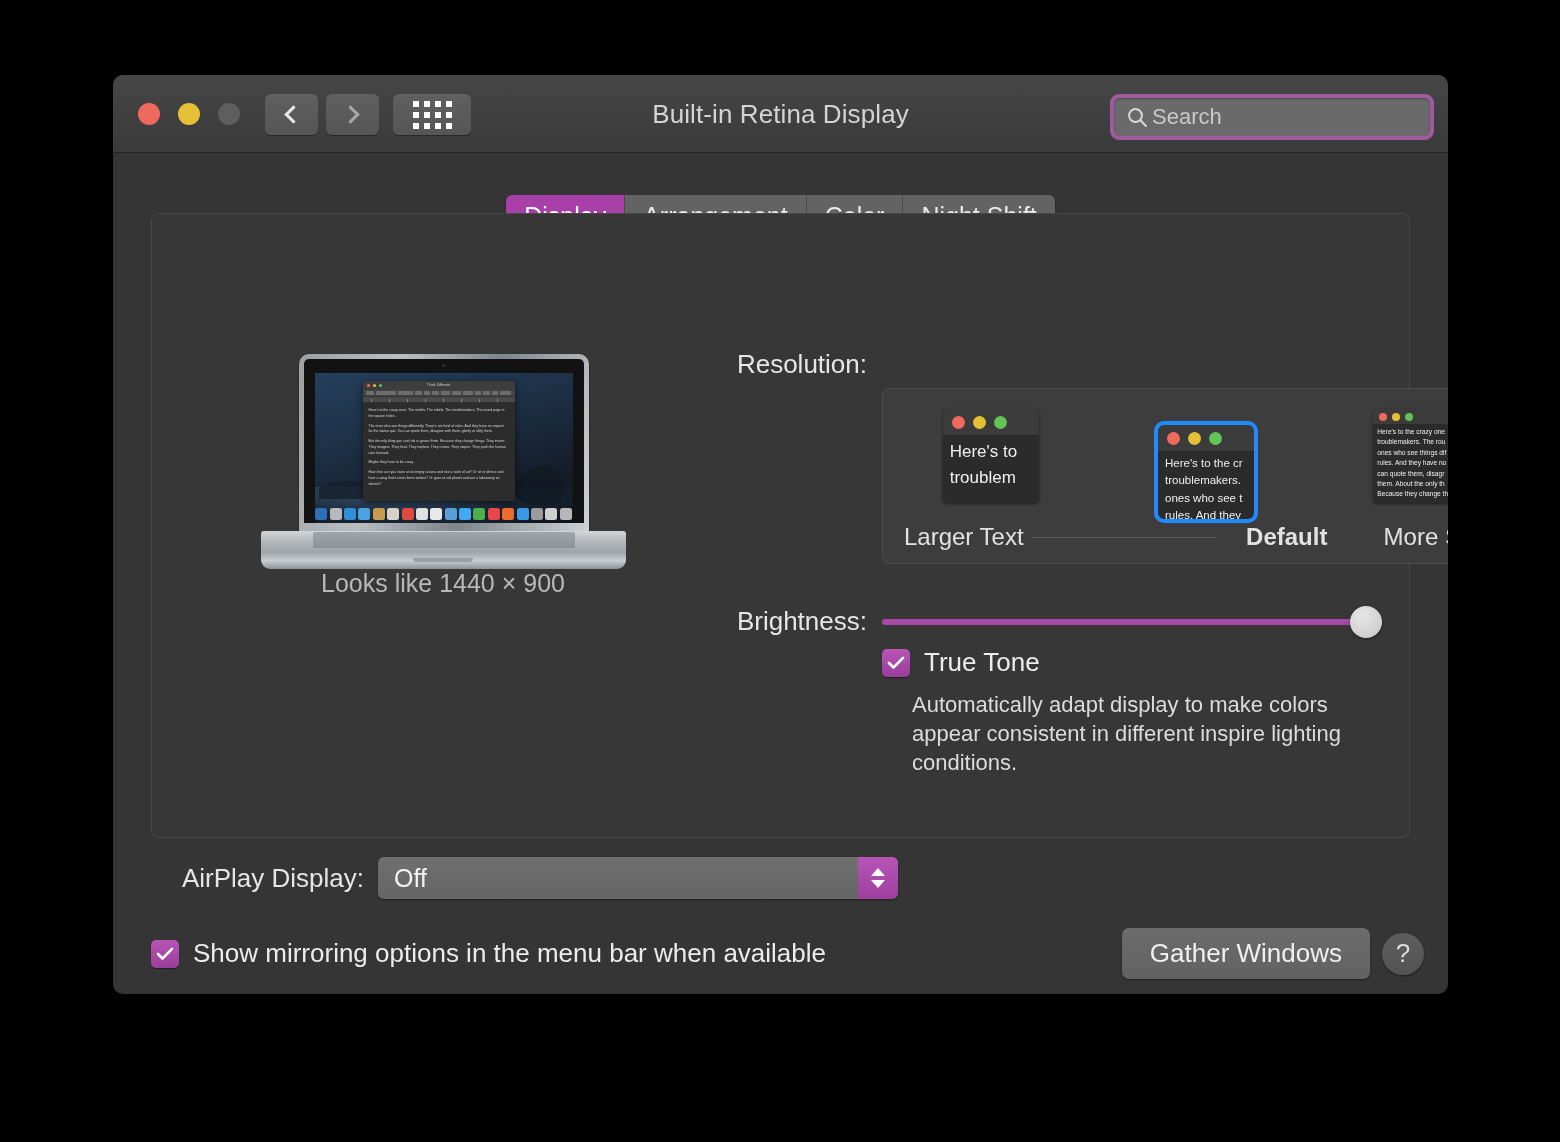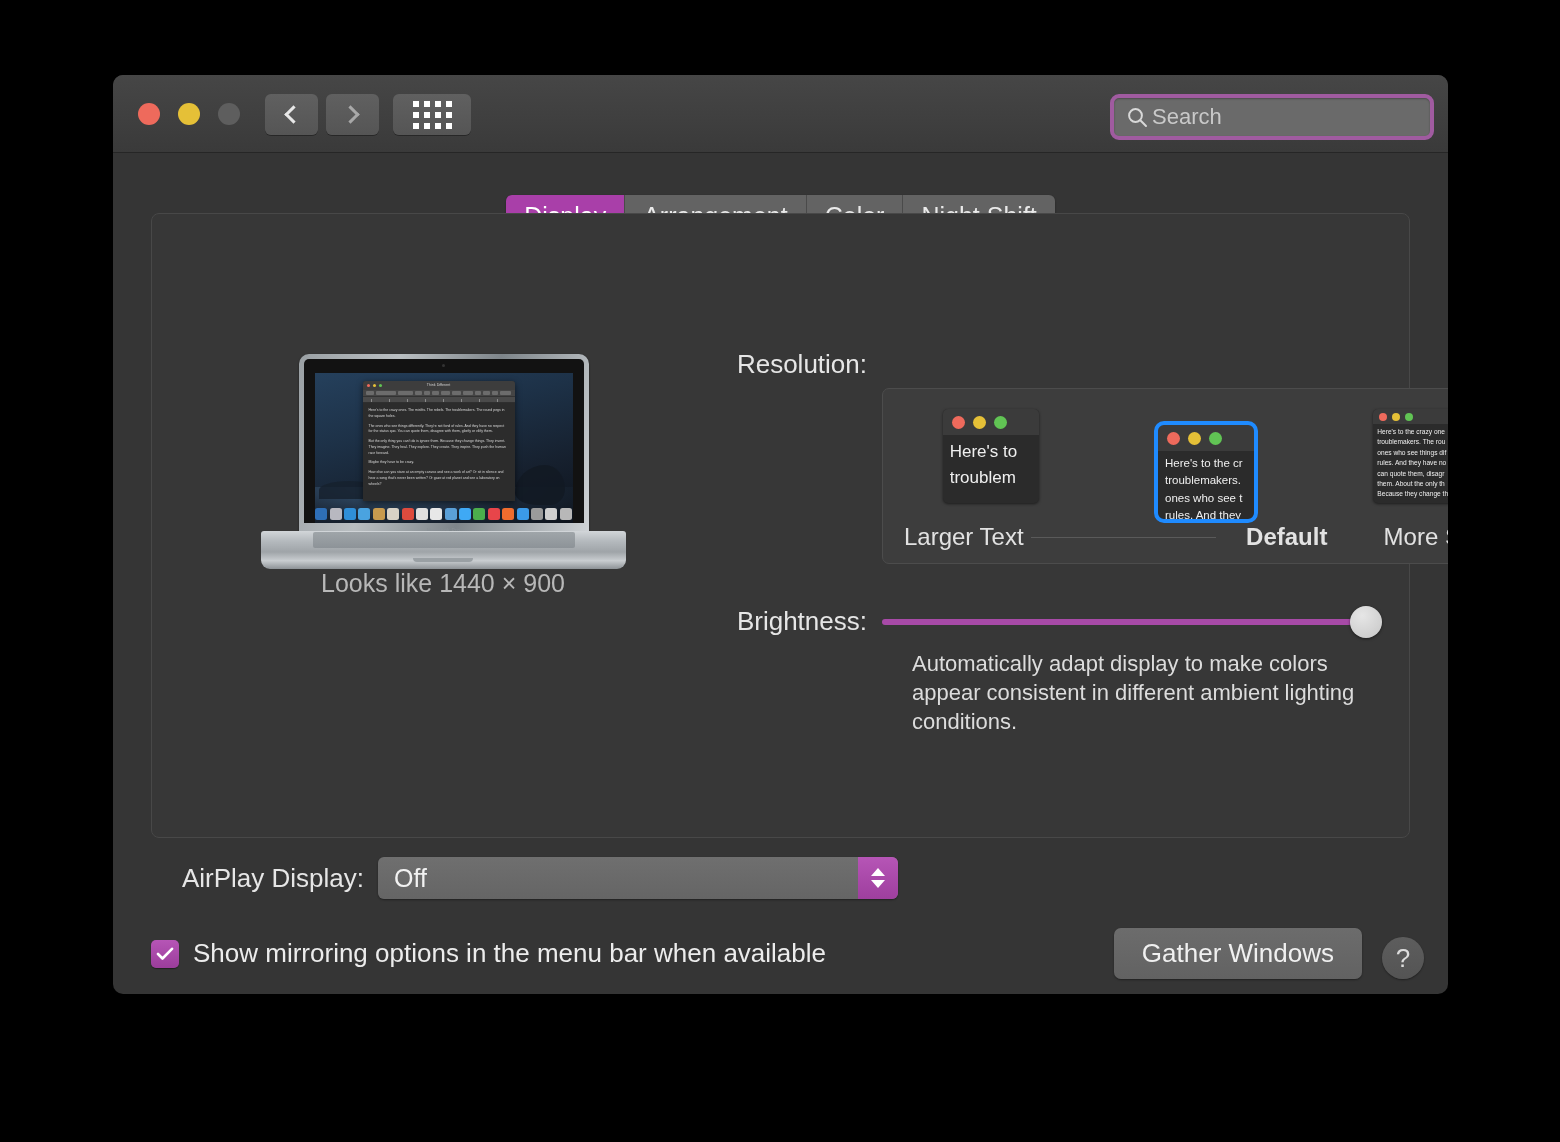--- a/index.html
+++ b/index.html
@@ -307,21 +307,21 @@
   .tri { width: 0; height: 0; border-left: 7px solid transparent; border-right: 7px solid transparent; }
   .tri.up   { border-bottom: 8px solid #fff; }
   .tri.down { border-top: 8px solid #fff; }
 
   
   #bottom-row {
     position: absolute; left: 38px; right: 24px; top: 853px;
     display: flex; align-items: center; justify-content: space-between;
   }
   #mirror-check { display: flex; align-items: center; }
-  #gather-group { display: flex; align-items: flex-end; gap: 20px; }
+  #gather-group { display: flex; align-items: center; gap: 12px; }
   #gather-button {
     padding: 10px 28px; border-radius: 7px;
     background: linear-gradient(#6c6c6c,#626262);
     color: #f0f0f0; font-size: 26px;
     box-shadow: 0 1px 2px rgba(0,0,0,.4);
   }
   #help-button {
     width: 42px; height: 42px; border-radius: 50%;
     background: linear-gradient(#5d5d5d,#545454);
     color: #dcdcdc; font-size: 26px;
@@ -361,20 +361,21 @@
           <i></i>
           <i></i>
           <i></i>
           <i></i>
           <i></i>
           <i></i>
           <i></i>
       </span>
     </div>
 
+    <div id="window-title">Built-in Retina Display</div>
 
     <div id="search-wrap">
       <svg width="22" height="22" viewBox="0 0 22 22">
         <circle cx="9.5" cy="9.5" r="6.4" fill="none" stroke="#d8d8d8" stroke-width="2"></circle>
         <line x1="14.3" y1="14.3" x2="20" y2="20" stroke="#d8d8d8" stroke-width="2" stroke-linecap="round"></line>
       </svg>
       <input id="search-input" type="text" placeholder="Search" style="">
     </div>
   </div>
 
@@ -546,22 +547,30 @@
 
       <div id="brightness-row">
         <span class="row-label">Brightness:</span>
         <div id="slider">
           <div id="slider-track"></div>
           <div id="slider-thumb"></div>
         </div>
       </div>
 
 
-
-      <div id="truetone-desc">Automatically adapt display to make colors appear consistent in different ambient lighting conditions.</div>
+      <div class="check-line">
+        <span class="checkbox">
+          <svg width="18" height="14" viewBox="0 0 18 14">
+              <polyline points="2,7 6.5,11.5 16,1.8" fill="none" stroke="#fff" stroke-width="2.6" stroke-linecap="round" stroke-linejoin="round"></polyline>
+            </svg>
+        </span>
+        <span class="check-label">True Tone</span>
+      </div>
+
+      <div id="truetone-desc">Automatically adapt display to make colors appear consistent in different inspire lighting conditions.</div>
     </div>
   </div>
 
   <div id="airplay-row">
     <span id="airplay-label">AirPlay Display:</span>
     <div id="airplay-select">
       <span id="airplay-value">Off</span>
       <span id="airplay-arrows">
         <span class="tri up"></span>
         <span class="tri down"></span>

